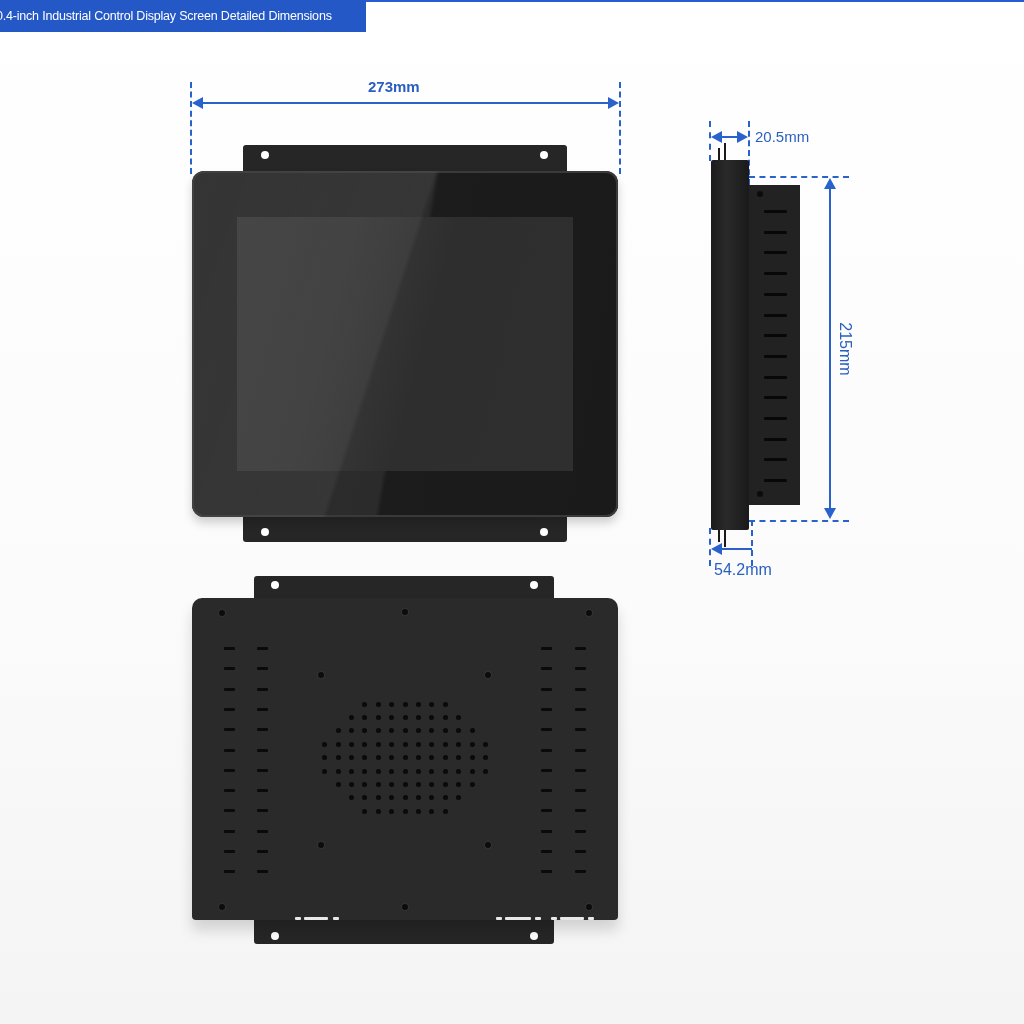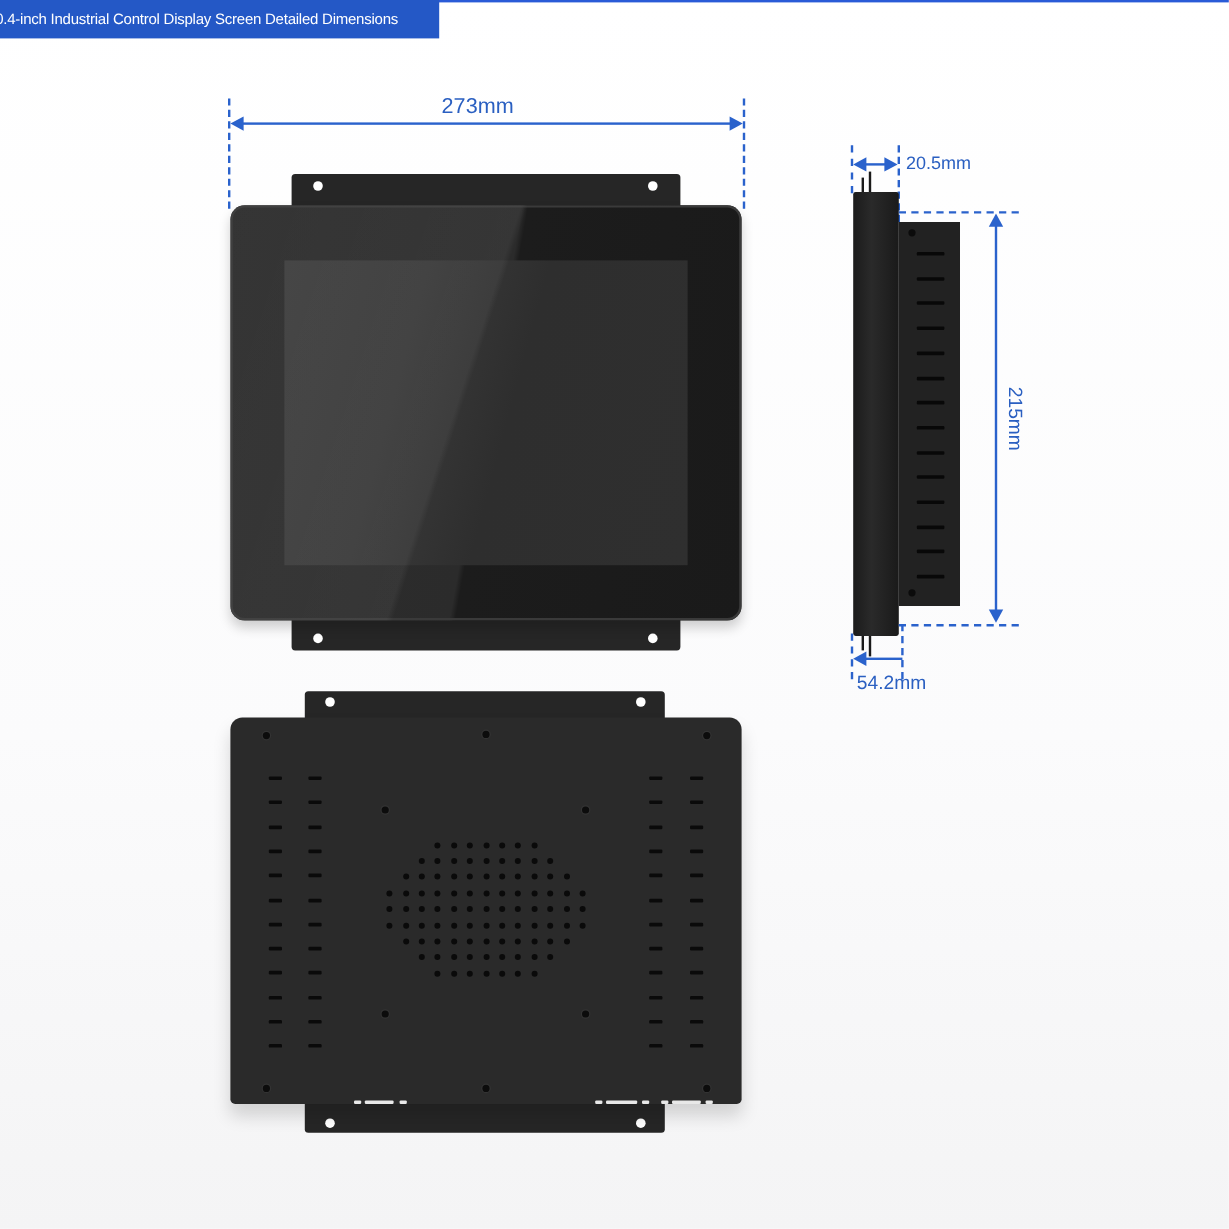--- a/index.html
+++ b/index.html
@@ -67,21 +67,21 @@
 <div class="top-rule"></div>
 <div class="title-banner"><span>0.4-inch Industrial Control Display Screen Detailed Dimensions</span></div>
 
 <div>
 
   <div class="dashed-v" style="left:190px; top:82px; height:92px;"></div>
   <div class="dashed-v" style="left:619px; top:82px; height:92px;"></div>
   <div class="solid-h" style="left:196px; top:102px; width:418px;"></div>
   <div class="arrow-l" style="left:192px; top:97px;"></div>
   <div class="arrow-r" style="left:608px; top:97px;"></div>
-  <div class="dim-text" style="left:368px; top:78px; font-size:18px;">273mm</div>
+  <div class="dim-text" style="left:368px; top:78px; font-size:15px;font-weight:bold;">273mm</div>
 
   <div class="bracket" style="left:243px; top:145px; width:324px; height:32px;"></div>
   <div class="hole" style="left:261px; top:151px;"></div>
   <div class="hole" style="left:540px; top:151px;"></div>
   <div class="bracket" style="left:243px; top:512px; width:324px; height:30px;"></div>
   <div class="hole" style="left:261px; top:528px;"></div>
   <div class="hole" style="left:540px; top:528px;"></div>
 
   <div class="front-bezel"></div>
   <div class="front-screen"></div>

